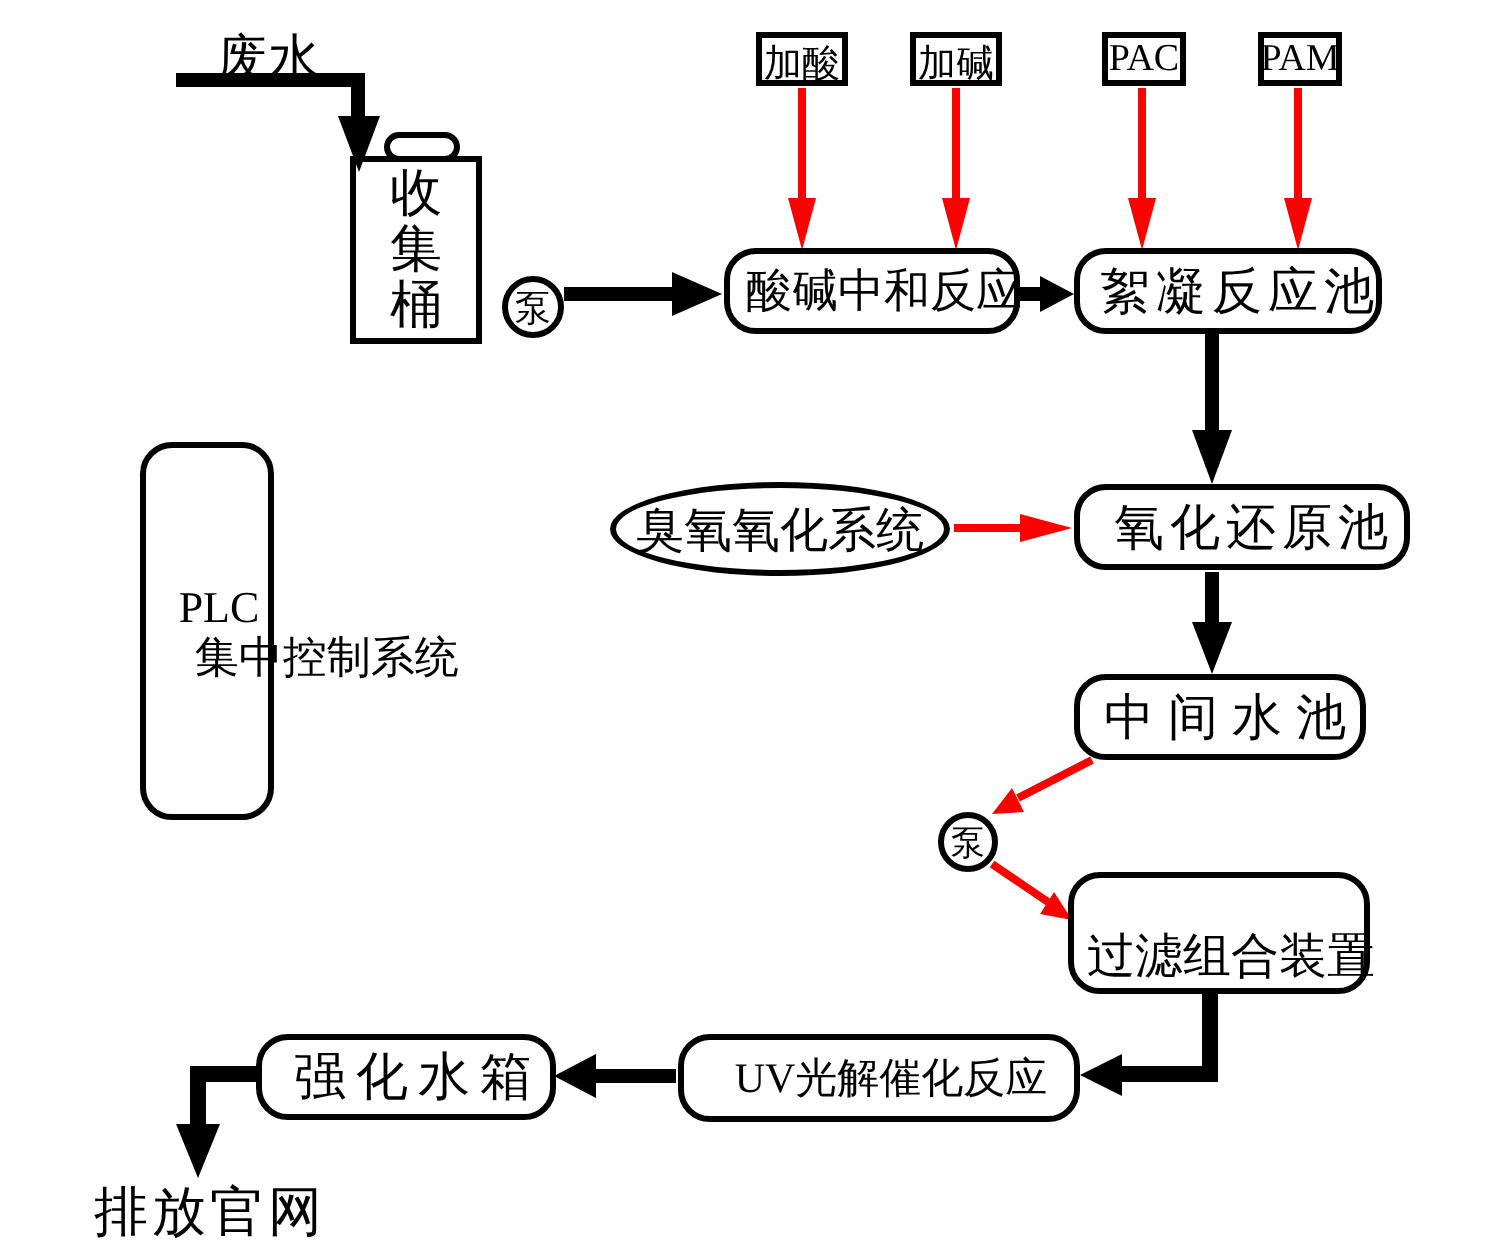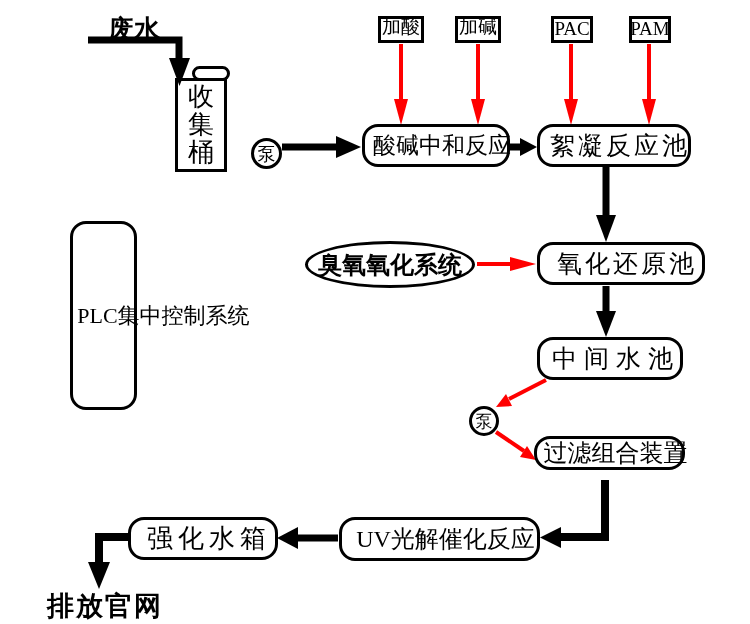--- a/index.html
+++ b/index.html
@@ -31,21 +31,21 @@
     display:flex;align-items:center;justify-content:center;
     box-sizing:border-box;
     font-size:25px;
     white-space:nowrap;
     padding-left:12px;
   }
   .smallbox{
     position:absolute;z-index:2;
     border:3px solid var(--line);
     background:var(--bg);
-    display:flex;align-items:flex-end;justify-content:center;
+    display:flex;align-items:flex-start;justify-content:center;
     box-sizing:border-box;
     font-size:19px;
   }
   .pump{
     position:absolute;z-index:3;
     border:3px solid var(--line);
     border-radius:50%;
     background:var(--bg);
     display:flex;align-items:center;justify-content:center;
     box-sizing:border-box;
@@ -74,38 +74,38 @@
     border-radius:8px;
     background:var(--bg);
     box-sizing:border-box;
   }
   .v-text{
     width:1.1em;
     line-height:1.08;
     word-break:break-all;
     text-align:center;
   }
-  .freelabel{position:absolute;z-index:2;white-space:nowrap;font-weight:bold;}
+  .freelabel{position:absolute;z-index:2;white-space:nowrap;}
 
   #n-neutral{left:362px;top:124px;width:148px;height:43px;font-size:23px;}
   #n-flocc{left:537px;top:124px;width:154px;height:43px;letter-spacing:3px;}
   #n-redox{left:537px;top:242px;width:168px;height:43px;letter-spacing:3px;}
   #n-mid{left:537px;top:337px;width:146px;height:43px;letter-spacing:7px;}
-  #n-filter{left:534px;top:436px;width:151px;height:34px;font-size:24px;}
-  #n-uv{left:339px;top:517px;width:201px;height:44px;font-size:24px;}
+  #n-filter{left:534px;top:436px;width:151px;height:61px;font-size:24px;align-items:flex-end;}
+  #n-uv{left:339px;top:517px;width:201px;height:44px;font-size:21px;}
   #n-tank{left:128px;top:517px;width:150px;height:43px;font-size:26px;letter-spacing:5px;}
-  #n-plc{left:70px;top:221px;width:67px;height:189px;flex-direction:row;font-size:22px;line-height:1.18;}
-  #n-ozone{left:305px;top:241px;width:170px;height:47px;font-weight:bold;}
+  #n-plc{left:70px;top:221px;width:67px;height:189px;flex-direction:column;font-size:22px;line-height:1.18;}
+  #n-ozone{left:305px;top:241px;width:170px;height:47px;}
 
   #b-acid{left:378px;top:16px;width:46px;height:27px;}
   #b-alkali{left:455px;top:16px;width:46px;height:27px;}
   #b-pac{left:551px;top:16px;width:42px;height:27px;}
   #b-pam{left:629px;top:16px;width:42px;height:27px;}
 
-  #bucket{left:175px;top:78px;width:52px;height:94px;font-size:26px;}
+  #bucket{left:175px;top:78px;width:66px;height:94px;font-size:26px;}
   #bucket-cap{left:192px;top:66px;width:38px;height:15px;}
   #pump1{left:251px;top:138px;width:31px;height:31px;}
   #pump2{left:469px;top:406px;width:30px;height:30px;font-size:17px;}
 
   #lbl-wastewater{left:108px;top:12px;font-size:26px;}
   #lbl-discharge{left:47px;top:588px;font-size:27px;letter-spacing:2px;}
 </style>
 </head>
 <body>
 

